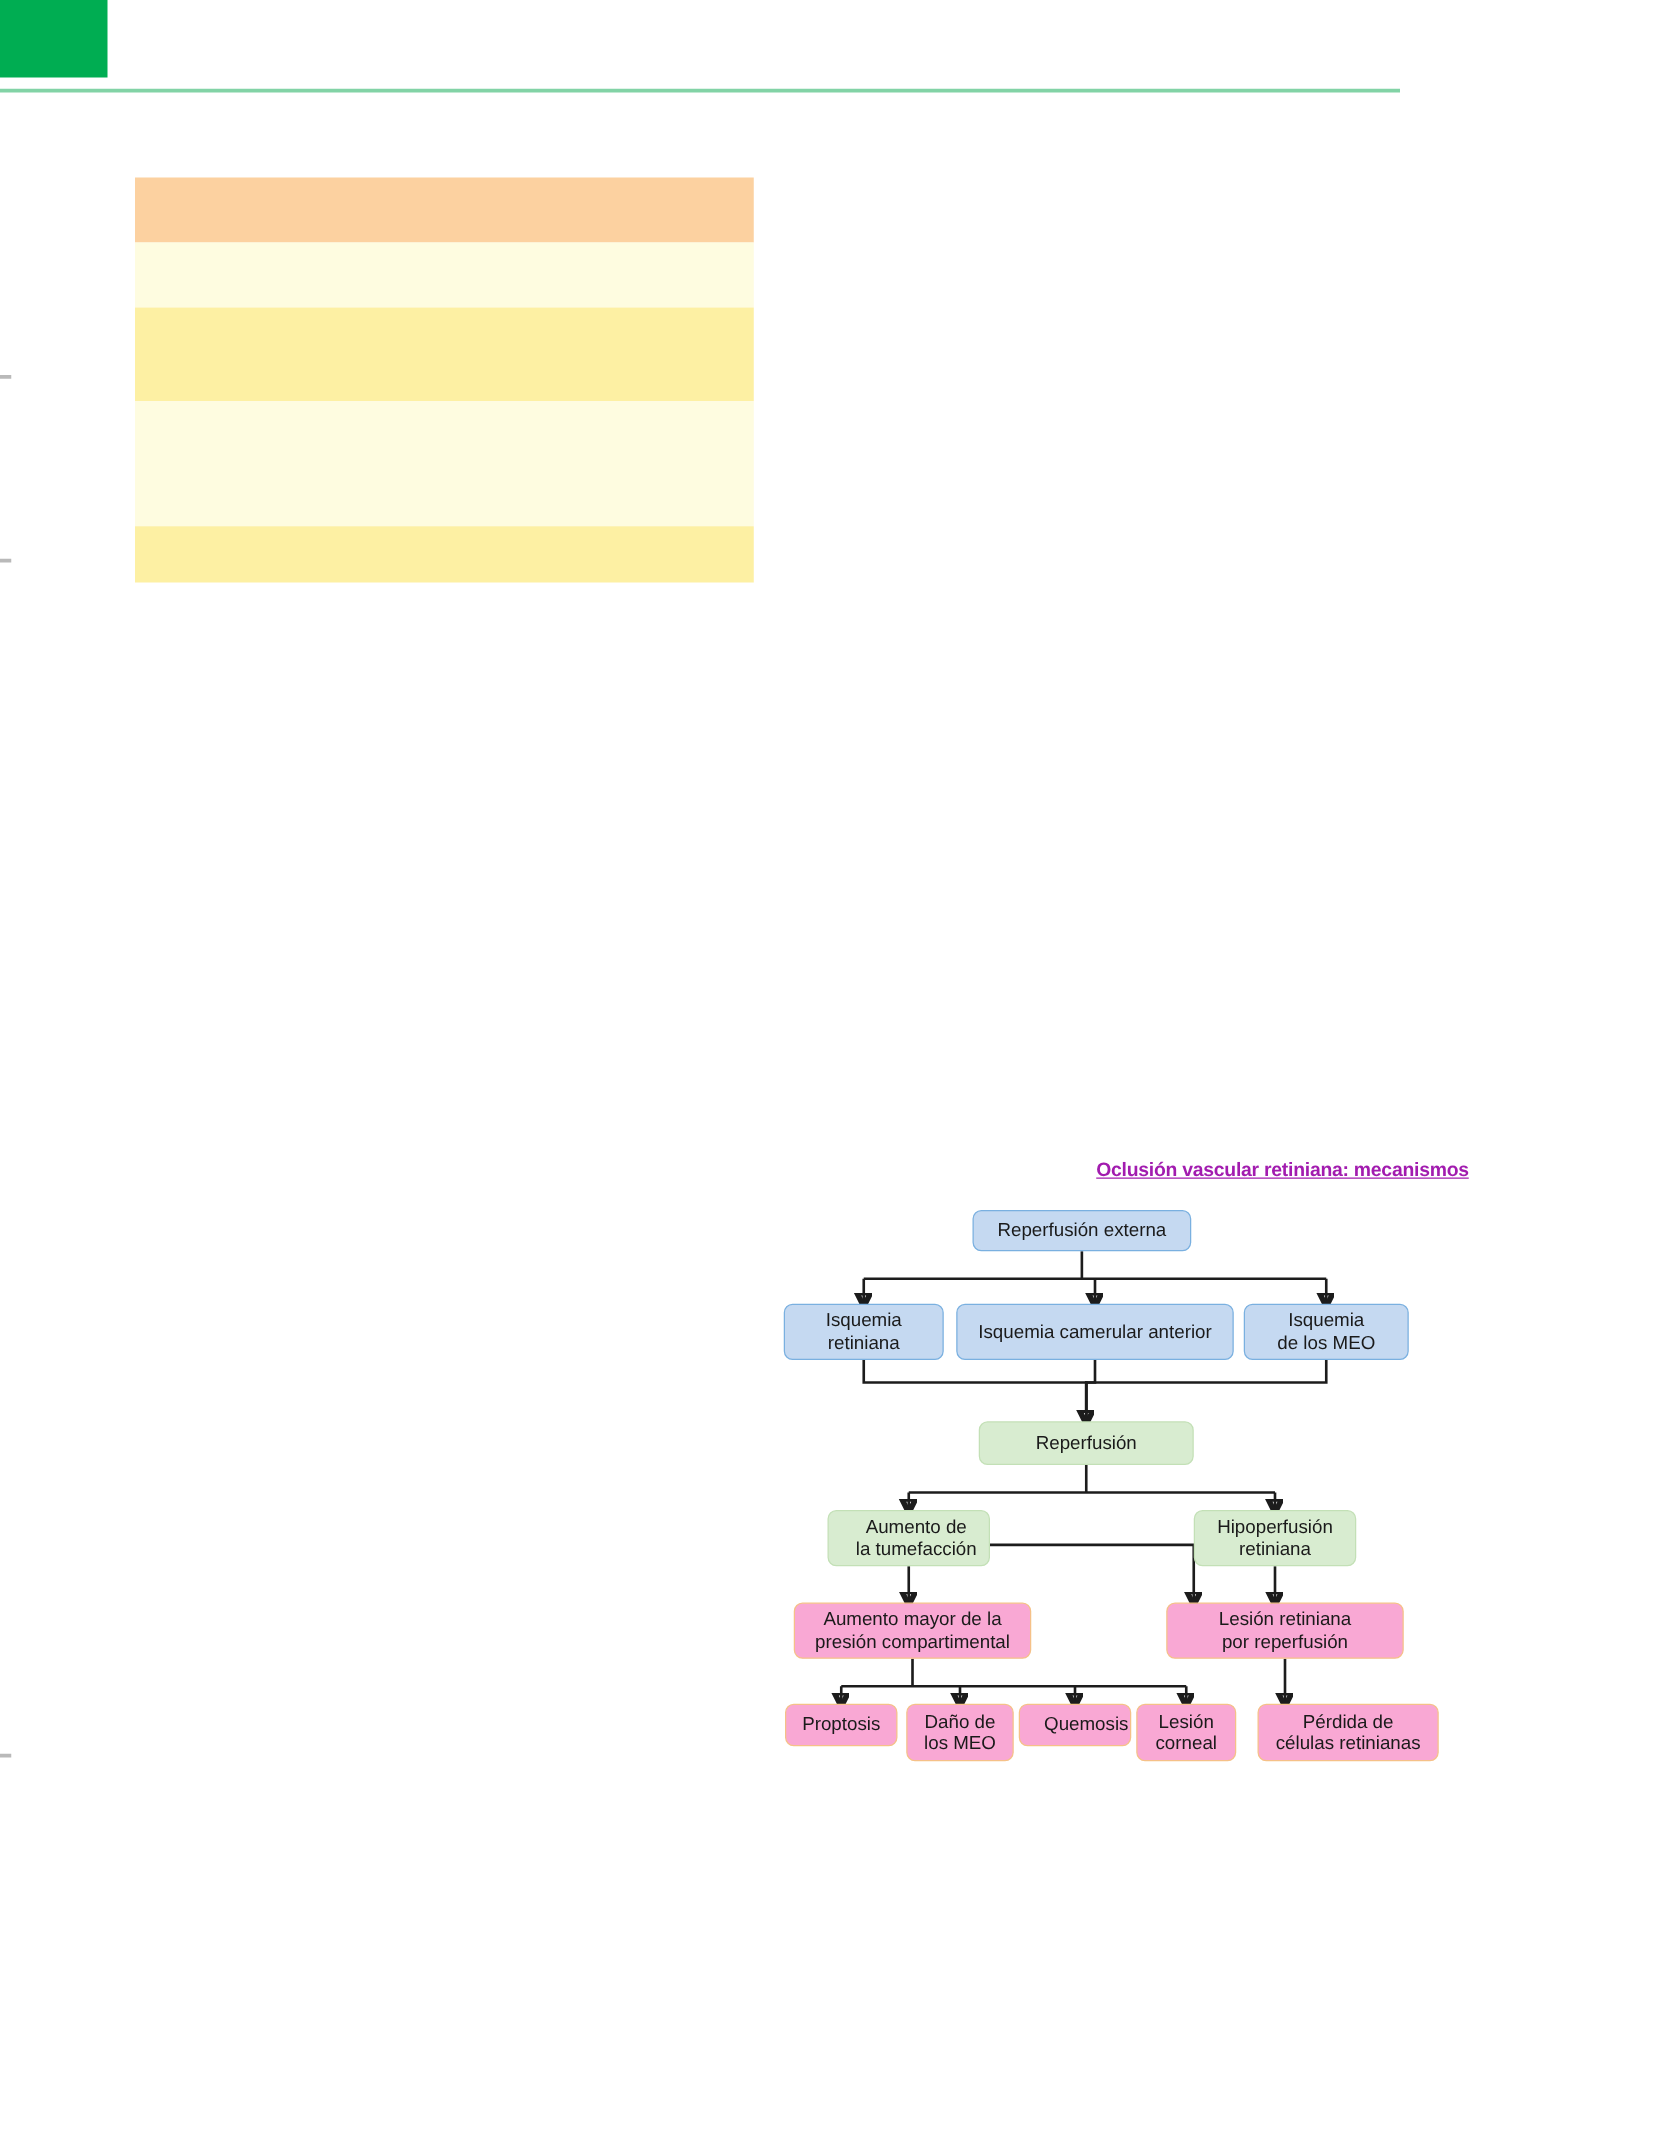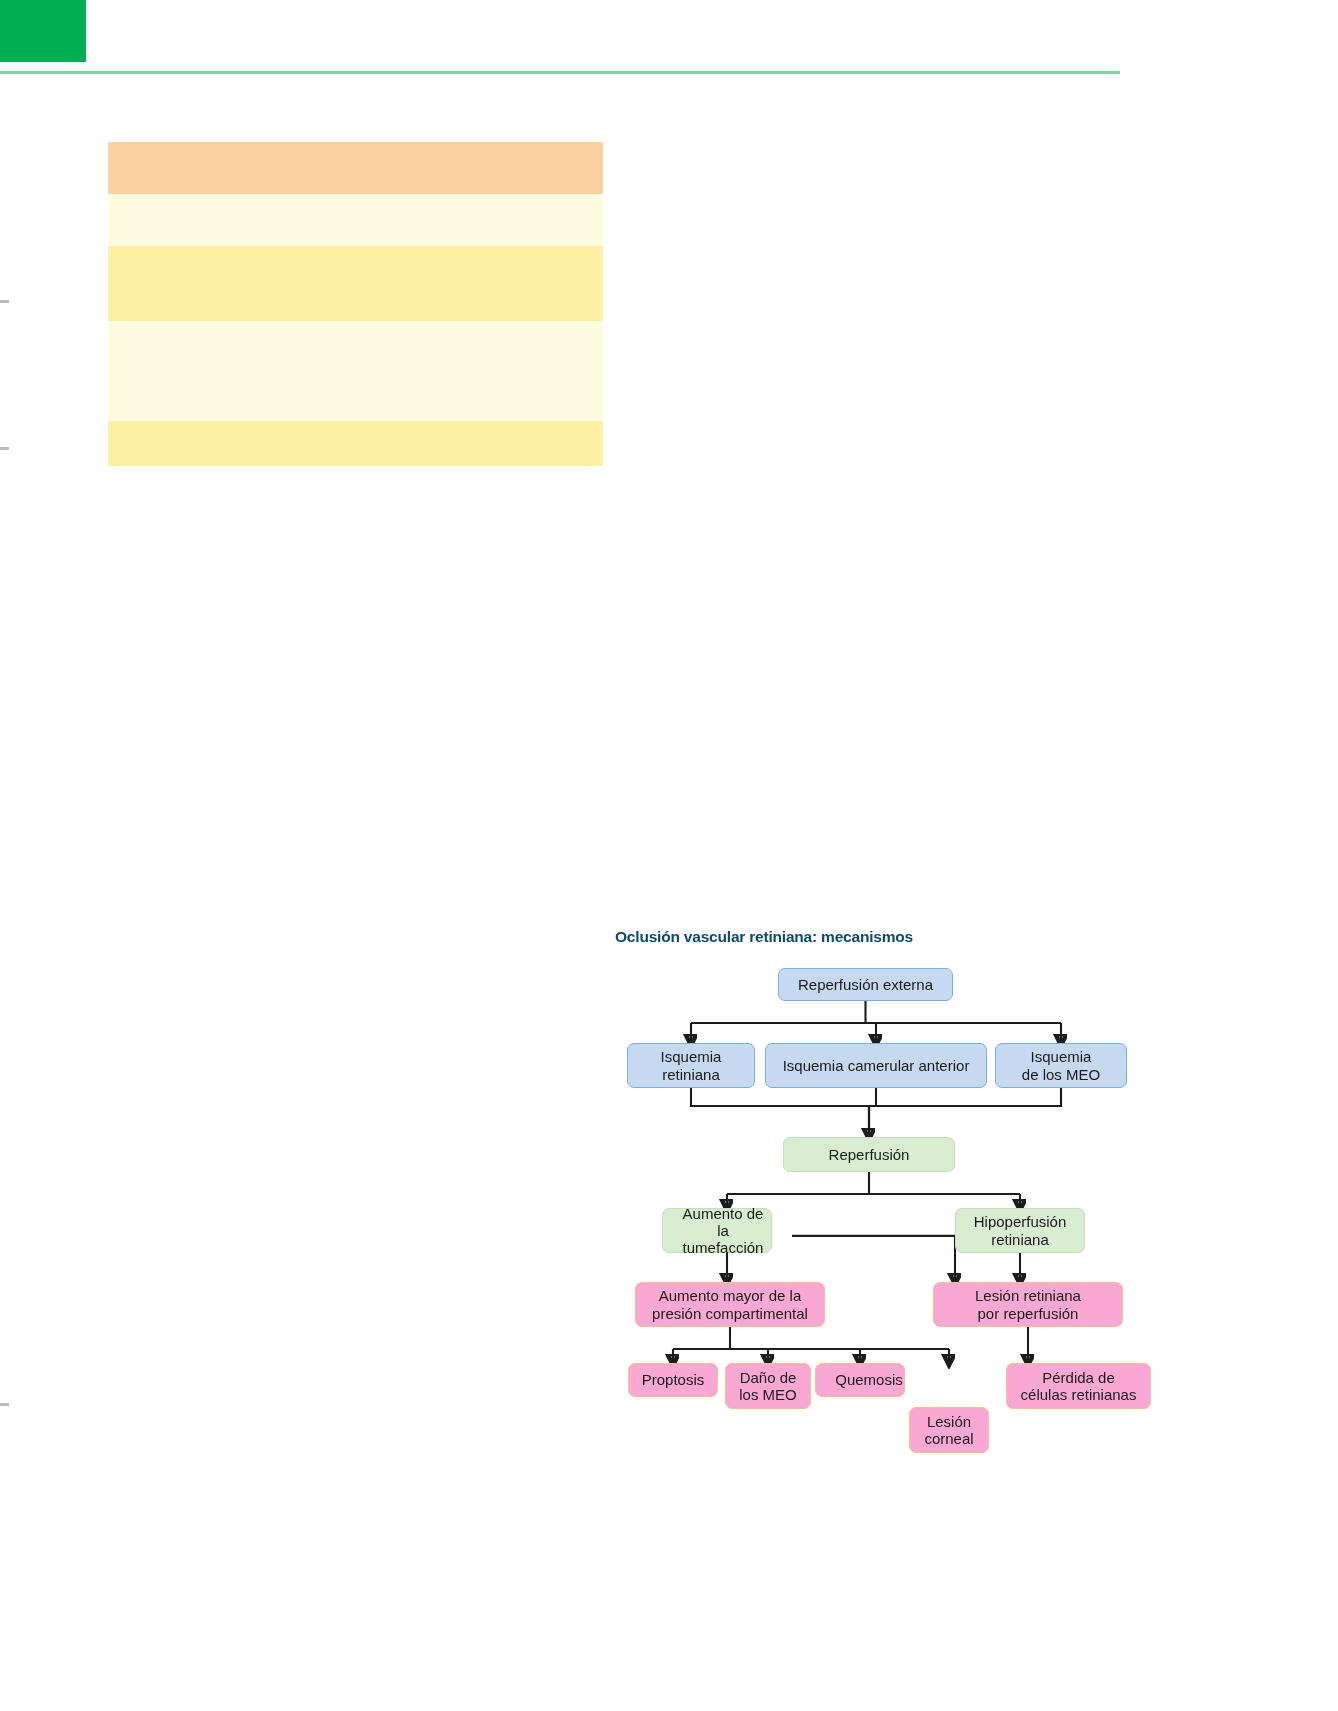--- a/index.html
+++ b/index.html
@@ -19,22 +19,23 @@
   .band-table{position:absolute;left:108px;top:142px;width:495px;}
   .band{width:100%;}
 
   
   .margin-tick{position:absolute;left:0px;width:9px;height:3px;background:#b9b9b9;}
 
   
   .flow{position:absolute;left:615px;top:920px;width:560px;height:540px;}
   .flow-title{
     position:absolute;left:0;top:8px;width:560px;
-    text-align:left;font-size:15.5px;font-weight:bold;color:#0c4a6e;
+    text-align:right;font-size:15.5px;font-weight:bold;color:#a21caf;
     letter-spacing:-0.2px;
+    text-decoration:underline;
   }
   .node{
     position:absolute;
     box-sizing:border-box;
     display:flex;align-items:center;justify-content:center;
     text-align:center;
     font-size:15px;line-height:1.14;
     color:#1a1a1a;
     border-radius:7px;
     padding:2px 6px;
@@ -101,30 +102,30 @@
       <path d="M413,407 L413,441" marker-end="url(#arrow)"></path>
     </svg>
   <div id="nodes">
       <div class="node n-blue" style="left: 163px; top: 48px; width: 175px; height: 33px;"><span>Reperfusión externa</span></div>
       <div class="node n-blue" style="left: 12px; top: 123px; width: 128px; height: 45px;"><span>Isquemia
 retiniana</span></div>
       <div class="node n-blue" style="left: 150px; top: 123px; width: 222px; height: 45px;"><span>Isquemia camerular anterior</span></div>
       <div class="node n-blue" style="left: 380px; top: 123px; width: 132px; height: 45px;"><span>Isquemia
 de los MEO</span></div>
       <div class="node n-green" style="left: 168px; top: 217px; width: 172px; height: 35px;"><span>Reperfusión</span></div>
-      <div class="node n-green" style="left: 47px; top: 288px; width: 110px; height: 45px; padding-left: 18px;"><span>Aumento de
+      <div class="node n-green" style="left: 47px; top: 288px; width: 130px; height: 45px; padding-left: 18px;"><span>Aumento de
 la tumefacción</span></div>
       <div class="node n-green" style="left: 340px; top: 288px; width: 130px; height: 45px;"><span>Hipoperfusión
 retiniana</span></div>
       <div class="node n-amber" style="left: 20px; top: 362px; width: 190px; height: 45px;"><span>Aumento mayor de la
 presión compartimental</span></div>
       <div class="node n-amber" style="left: 318px; top: 362px; width: 190px; height: 45px;"><span>Lesión retiniana
 por reperfusión</span></div>
       <div class="node n-amber" style="left: 13px; top: 443px; width: 90px; height: 34px;"><span>Proptosis</span></div>
       <div class="node n-amber" style="left: 110px; top: 443px; width: 86px; height: 46px;"><span>Daño de
 los MEO</span></div>
       <div class="node n-amber" style="left: 200px; top: 443px; width: 90px; height: 34px; padding-left: 24px;"><span>Quemosis</span></div>
-      <div class="node n-amber" style="left: 294px; top: 443px; width: 80px; height: 46px; margin-top: 44px;"><span>Lesión
+      <div class="node n-amber" style="left: 294px; top: 443px; width: 80px; height: 46px;"><span>Lesión
 corneal</span></div>
       <div class="node n-amber" style="left: 380px; top: 443px; width: 145px; height: 46px; margin-left: 11px;"><span>Pérdida de
 células retinianas</span></div>
     </div>
 </div>
 
 </body></html>

